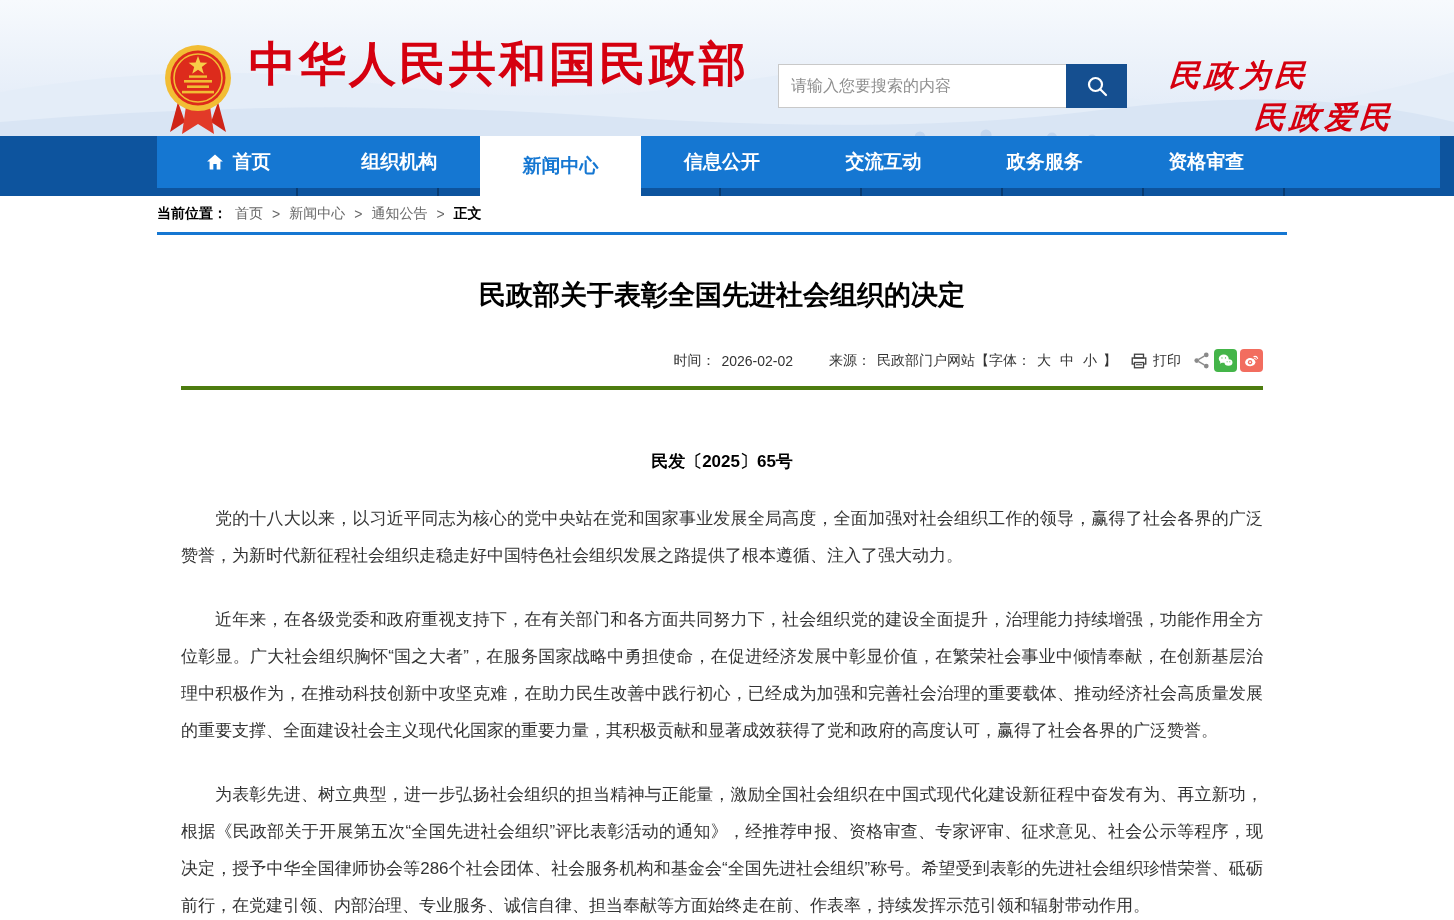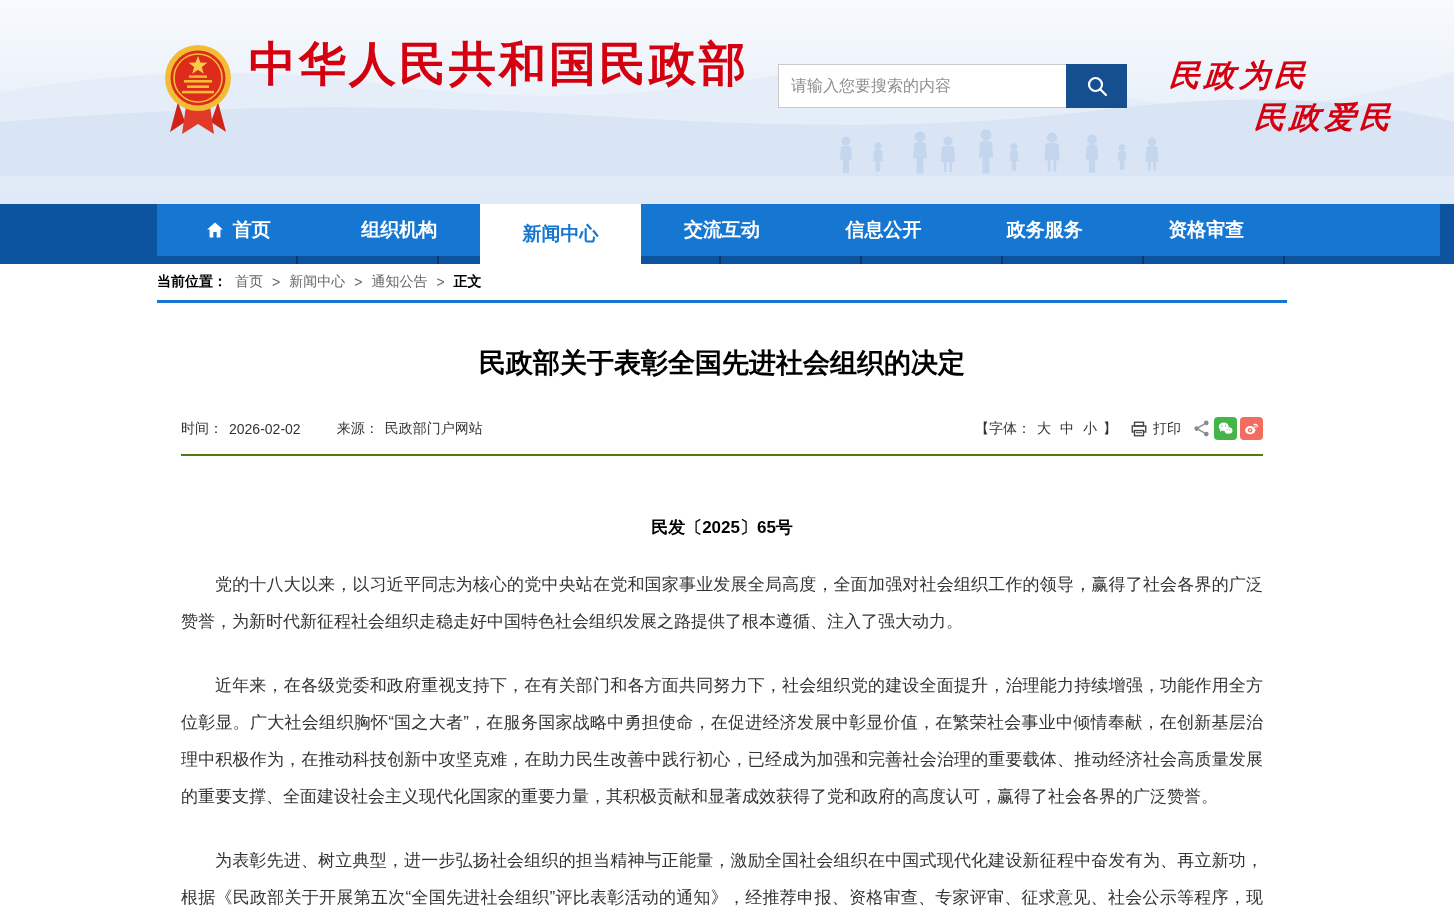--- a/index.html
+++ b/index.html
@@ -1,20 +1,20 @@
 <!DOCTYPE html>
 <html><head>
 <meta charset="utf-8">
 <style>
   * { margin:0; padding:0; box-sizing:border-box; }
   html,body { width:1454px; }
   body { font-family:"Liberation Sans","DejaVu Sans",sans-serif; background:#fdfdfe; color:#333; }
 
   
-  .banner { position:relative; width:1454px; height:204px;
+  .banner { position:relative; width:1454px; height:136px;
     background:linear-gradient(180deg,#f7fafd 0%,#ecf2fa 45%,#dfe9f7 100%); overflow:hidden; }
   .banner-art { position:absolute; left:0; top:0; width:1454px; height:176px; pointer-events:none; }
   .brand { position:absolute; left:163px; top:38px; display:flex; align-items:flex-start; }
   .emblem { width:70px; height:96px; margin-top:4px; }
   .brand-text { margin-left:16px; }
   .site-title { color:#d5000f; font-size:47px; font-weight:bold; letter-spacing:3px; line-height:1.1; }
   .site-subtitle { color:#d5000f; font-size:15.5px; margin-top:7px; letter-spacing:.2px; }
 
   .search-box { position:absolute; left:778px; top:64px; width:349px; height:44px; display:flex; }
   .search-input { width:288px; height:44px; border:1px solid #c9c9c9; border-right:none; background:#fff;
@@ -43,22 +43,22 @@
   .crumbbar { height:36px; display:flex; align-items:center; padding-left:157px; font-size:14px; background:#fff; }
   .crumb-label { color:#000; font-weight:bold; margin-right:8px; }
   .crumb-link { color:#666; text-decoration:none; cursor:pointer; }
   .crumb-sep { color:#666; margin:0 9px; }
   .crumb-current { color:#000; font-weight:bold; }
   .blue-rule { margin-left:157px; width:1130px; height:3px; background:#1577d2; }
 
   
   .main { width:1130px; margin-left:157px; background:#fff; padding:0 24px 28px; min-height:614px; }
   .article-title { text-align:center; font-size:27px; font-weight:bold; color:#000; padding-top:42px; }
-  .meta-row { display:flex; justify-content:space-between; align-items:center; margin-top:36px;
-    padding-bottom:14px; border-bottom:2px solid #4d7c0f; font-size:14px; color:#333; }
+  .meta-row { display:flex; justify-content:flex-end; align-items:center; margin-top:36px;
+    padding-bottom:14px; border-bottom:4px solid #4d7c0f; font-size:14px; color:#333; }
   .meta-left { display:flex; align-items:center; gap:6px; }
   .meta-gap { display:inline-block; width:24px; }
   .meta-right { display:flex; align-items:center; gap:3px; }
   .font-size-opt { cursor:pointer; margin:0 3px; }
   .print-btn { display:flex; align-items:center; gap:5px; cursor:pointer; margin-left:10px; color:#333; }
   .share-ic { margin-left:8px; cursor:pointer; display:flex; align-items:center; }
   .sq-icon { width:23px; height:23px; border-radius:4px; display:flex; align-items:center;
     justify-content:center; cursor:pointer; }
   .sq-icon.wechat { background:#44b549; }
   .sq-icon.weibo { background:#f26d5f; }
@@ -169,24 +169,24 @@
       </svg>
       <span>首页</span>
     </div>
     <div class="nav-item">
       <span>组织机构</span>
     </div>
     <div class="nav-item active">
       <span>新闻中心</span>
     </div>
     <div class="nav-item">
+      <span>信息公开</span>
+    </div>
+    <div class="nav-item">
       <span>交流互动</span>
-    </div>
-    <div class="nav-item">
-      <span>信息公开</span>
     </div>
     <div class="nav-item">
       <span>政务服务</span>
     </div>
     <div class="nav-item">
       <span>资格审查</span>
     </div>
   </div>
 </div>
 

